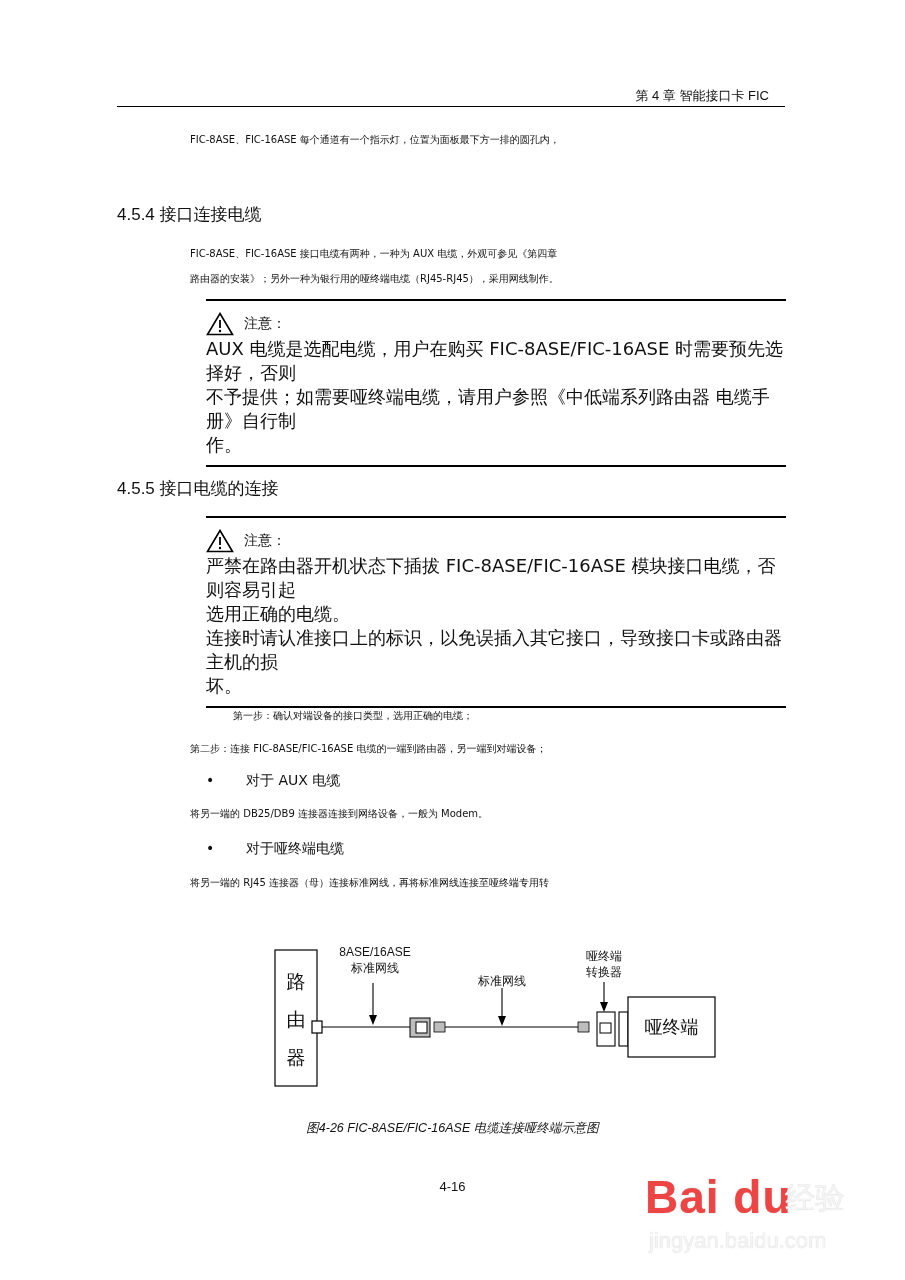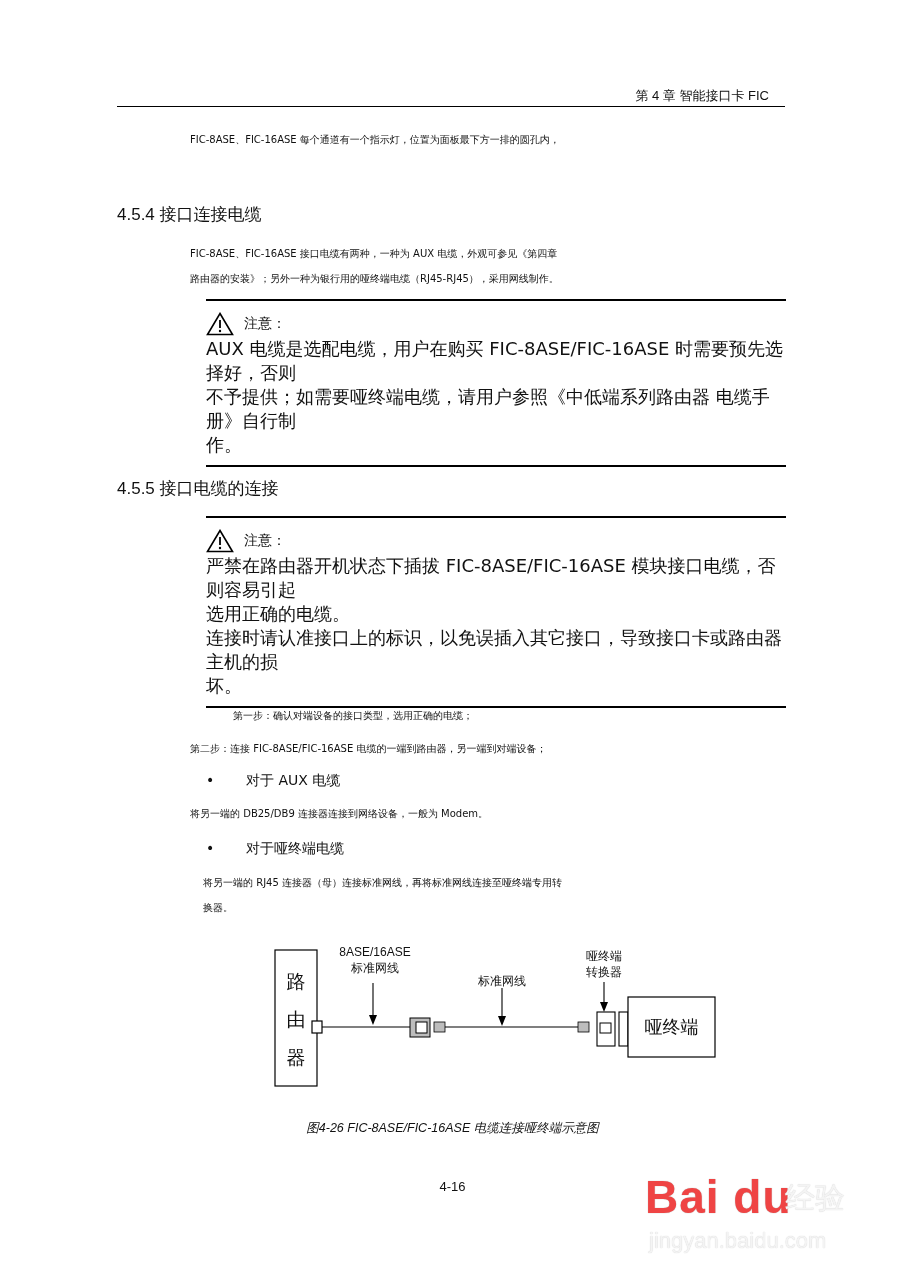--- a/index.html
+++ b/index.html
@@ -92,23 +92,22 @@
 <div class="abs bullet-line" style="top:772px;">
   <span class="bullet-dot">•</span><span>对于 AUX 电缆</span>
 </div>
 <div class="abs para" style="top:801px;">
   <div>将另一端的 DB25/DB9 连接器连接到网络设备，一般为 Modem。</div>
 </div>
 
 <div class="abs bullet-line" style="top:840px;">
   <span class="bullet-dot">•</span><span>对于哑终端电缆</span>
 </div>
-<div class="abs para" style="top:870px;margin-left:13px;">
+<div class="abs para" style="top:870px;">
   <div>将另一端的 RJ45 连接器（母）连接标准网线，再将标准网线连接至哑终端专用转</div>
-  <div>换器。</div>
 </div>
 
 <div class="abs" style="left:0; top:0; width:905px; height:1280px; pointer-events:none;">
   <svg width="905" height="1280" style="position:absolute;left:0;top:0;">
 
     <rect x="275" y="950" width="42" height="136" fill="#fff" stroke="#000" stroke-width="1.2"></rect>
 
     <rect x="312" y="1021" width="10" height="12" fill="#fff" stroke="#000" stroke-width="1.2"></rect>
 
     <line x1="322" y1="1027" x2="410" y2="1027" stroke="#000" stroke-width="1.2"></line>

